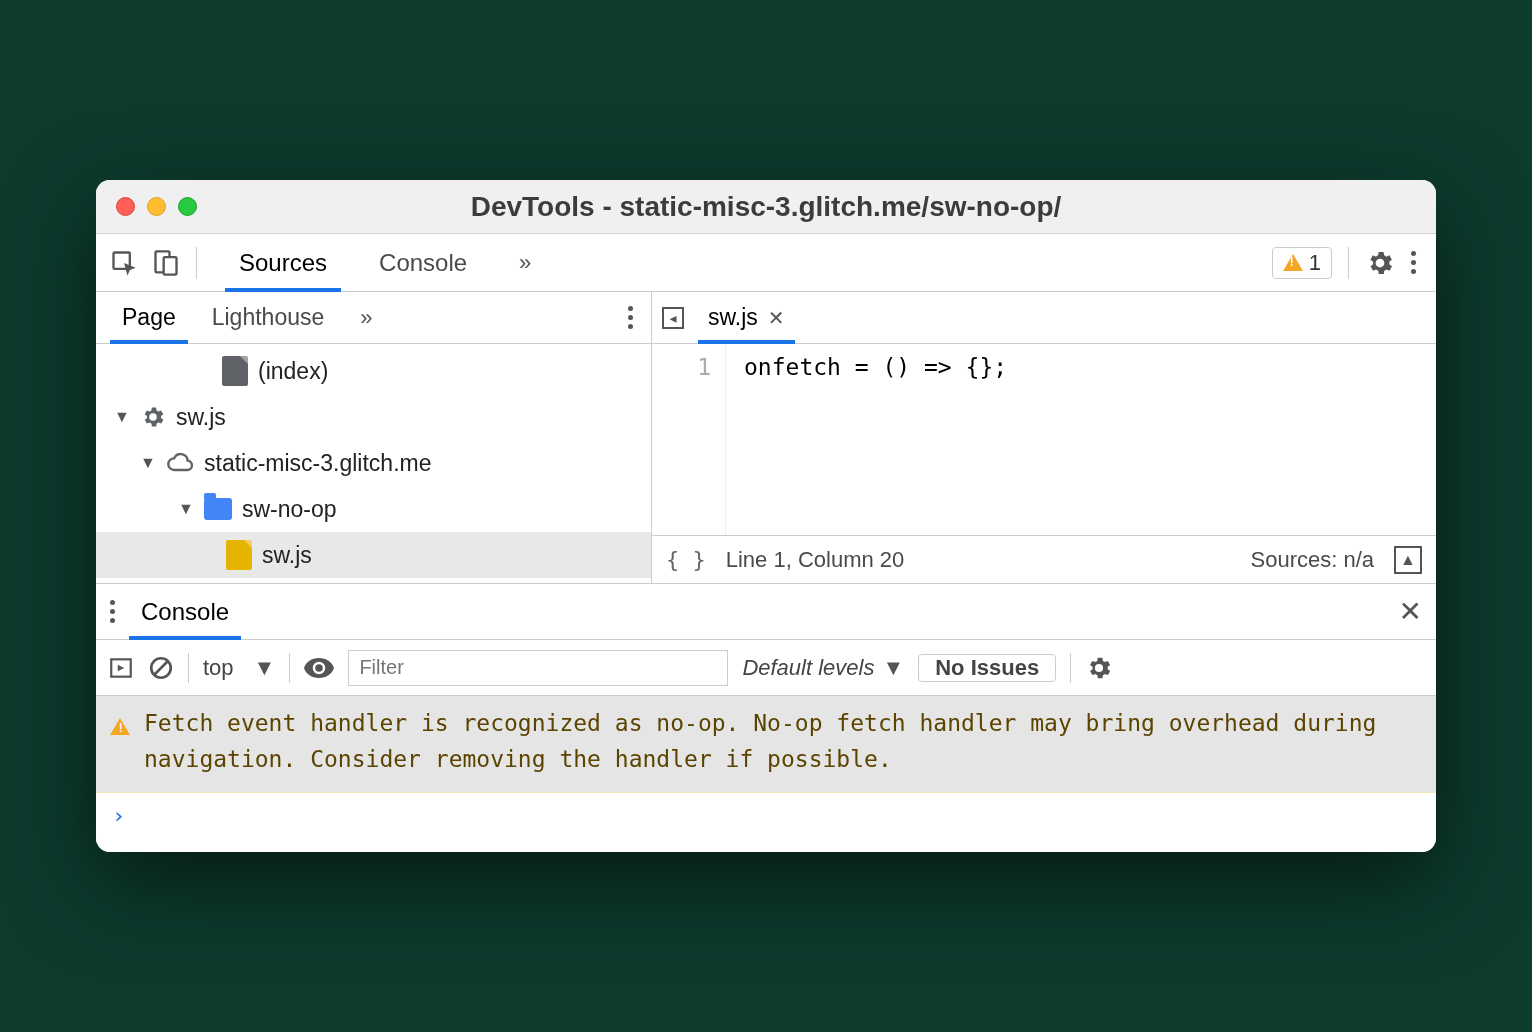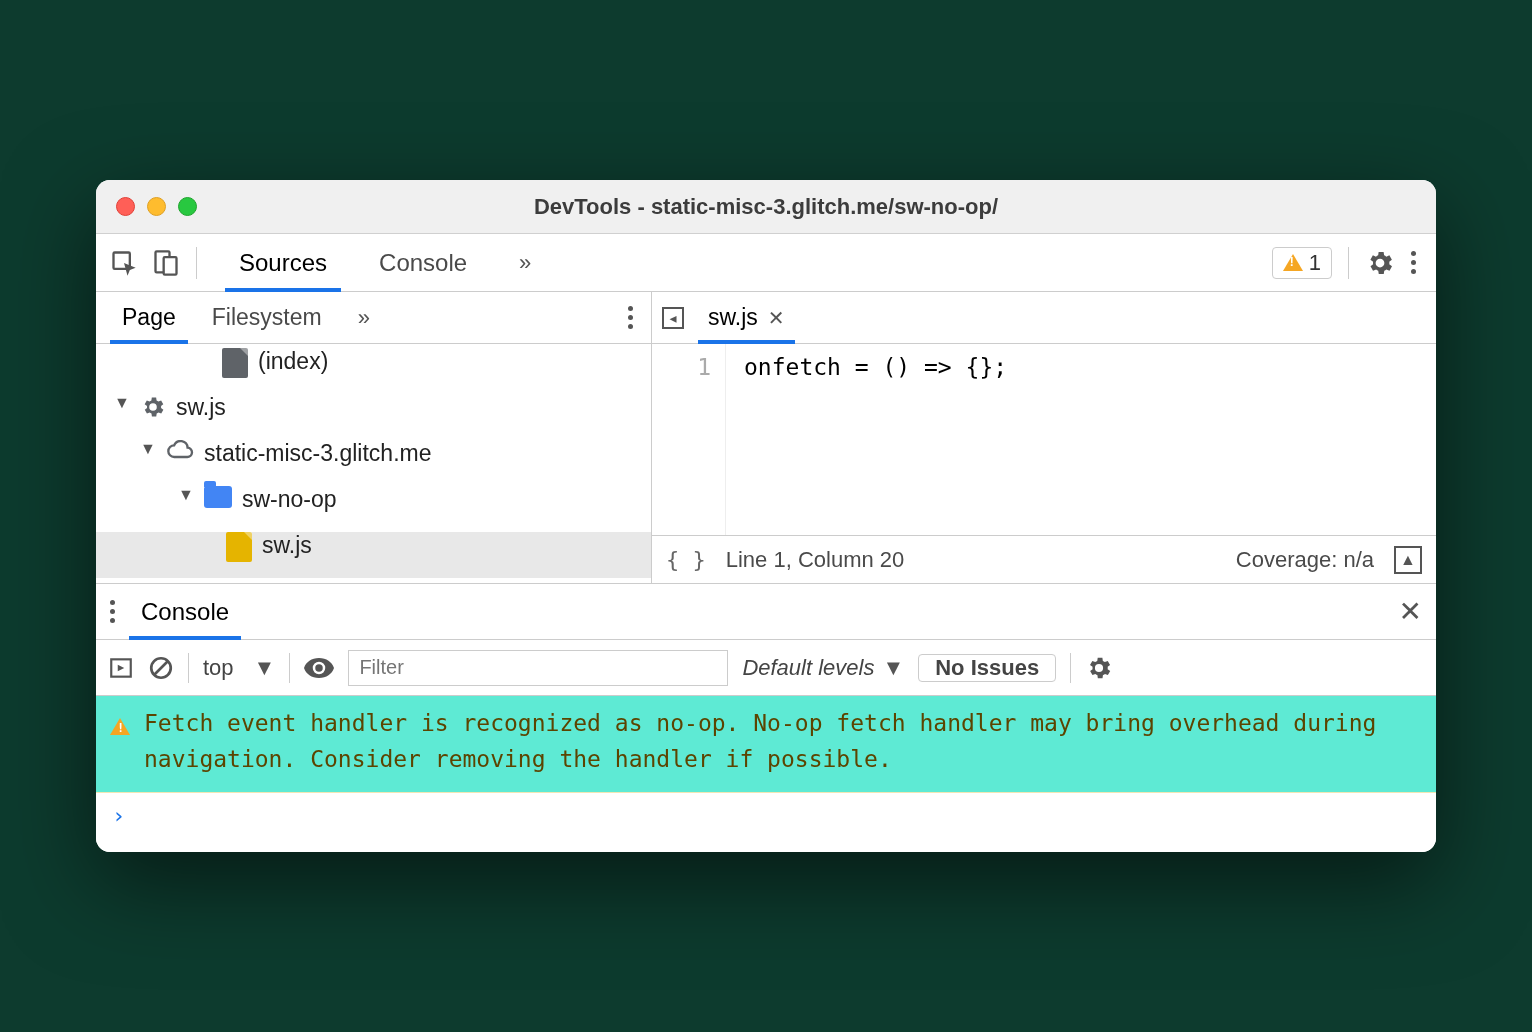--- a/index.html
+++ b/index.html
@@ -30,21 +30,21 @@
     align-items: center;
     position: relative;
   }
   .traffic-lights { display: flex; gap: 12px; margin-left: 20px; }
   .light { width: 19px; height: 19px; border-radius: 50%; }
   .light.red { background: #ff5f57; border: 1px solid #e14037; }
   .light.yellow { background: #febc2e; border: 1px solid #dfa023; }
   .light.green { background: #28c840; border: 1px solid #1fa52d; }
   .title {
     position: absolute; left: 0; right: 0; text-align: center;
-    font-size: 22px; font-weight: 600; color: #3c3c3c;
+    font-size: 28px; font-weight: 600; color: #3c3c3c;
     pointer-events: none;
   }
   
   .toolbar {
     height: 58px;
     border-bottom: 1px solid #ccc;
     display: flex;
     align-items: center;
     padding: 0 14px;
     gap: 4px;
@@ -100,21 +100,21 @@
   .subtab.active { color: #000; }
   .subtab.active::after {
     content: ""; position: absolute; left: 6px; right: 6px; bottom: -1px;
     height: 4px; background: #1a73e8;
   }
   .subtabs .spacer { flex: 1; }
 
   
   .tree { flex: 1; overflow: auto; font-size: 23px; color: #222; padding-top: 4px; }
   .tree-row {
-    display: flex; height: 46px; gap: 10px;
+    display: flex; align-items: center; height: 46px; gap: 10px;
     padding-left: 8px; cursor: default; white-space: nowrap;
   }
   .tree-row.selected { background: #e8e8e8; }
   .tw { width: 16px; text-align: center; color: #555; font-size: 16px; display:inline-block;}
   .indent0 { padding-left: 126px; }
   .indent-a { padding-left: 18px; }
   .indent-b { padding-left: 44px; }
   .indent-c { padding-left: 82px; }
   .indent-d { padding-left: 130px; }
   .ficon { width: 26px; height: 30px; background: #5f6368; display:inline-block; border-radius: 2px; position: relative; }
@@ -167,21 +167,21 @@
     font-size:20px; color:#333; outline:none;
   }
   .levels { display:flex; align-items:center; gap:8px; cursor:pointer;font-style:italic; }
   .issues-btn {
     border:1px solid #ccc; border-radius:4px; height:28px; padding:0 16px;
     display:inline-flex; align-items:center; background:#fff; cursor:pointer;font-weight:bold;
   }
   .console-body { background:#fff; }
   .warn-row {
     display:flex; padding:10px 14px 14px 14px; gap:14px;
-    background:#5eead4; border-bottom:1px solid #f1e7b5;
+    background:#e5e5e5; border-bottom:1px solid #f1e7b5;
     font-family: "SF Mono", Menlo, Monaco, monospace;
     font-size:23px; line-height:1.55; color:#5c4400;
   }
   .warn-row .tri { flex-shrink:0; margin-top:4px; }
   .prompt-row { padding:10px 16px 24px 16px; font-family: monospace; font-size:22px; color:#1a73e8; }
 
   svg { display:block; }
 </style>
 </head>
 <body>
@@ -238,21 +238,21 @@
           <span></span>
         </span>
     </span>
   </div>
 
   <div class="body-split">
 
     <div class="left-pane">
       <div class="subtabs">
         <div class="subtab active">Page</div>
-        <div class="subtab">Filesystem</div>
+        <div class="subtab">Lighthouse</div>
         <div class="subtab">
             <span class="chevr">»</span>
           </div>
         <div class="spacer"></div>
         <span class="icon-btn" style="margin-right:10px;">
           <span class="dots-v">
               <span></span>
               <span></span>
               <span></span>
             </span>
@@ -306,21 +306,21 @@
           <div>1</div>
         </div>
         <div class="code">
           <div>onfetch = () =&gt; {};</div>
         </div>
       </div>
       <div class="status-bar">
         <span class="braces">{ }</span>
         <span>Line 1, Column 20</span>
         <span class="spacer"></span>
-        <span>Coverage: n/a</span>
+        <span>Sources: n/a</span>
         <span class="sq-btn">▲</span>
       </div>
     </div>
   </div>
 
   <div class="drawer-tabbar">
     <span class="icon-btn" style="margin-right:8px;">
       <span class="dots-v">
           <span></span>
           <span></span>

